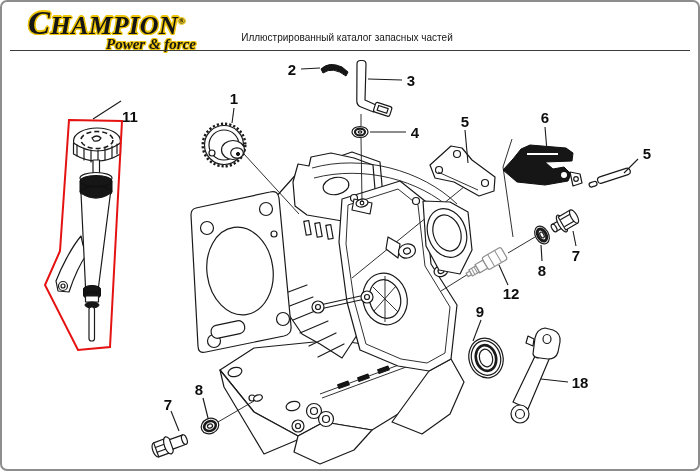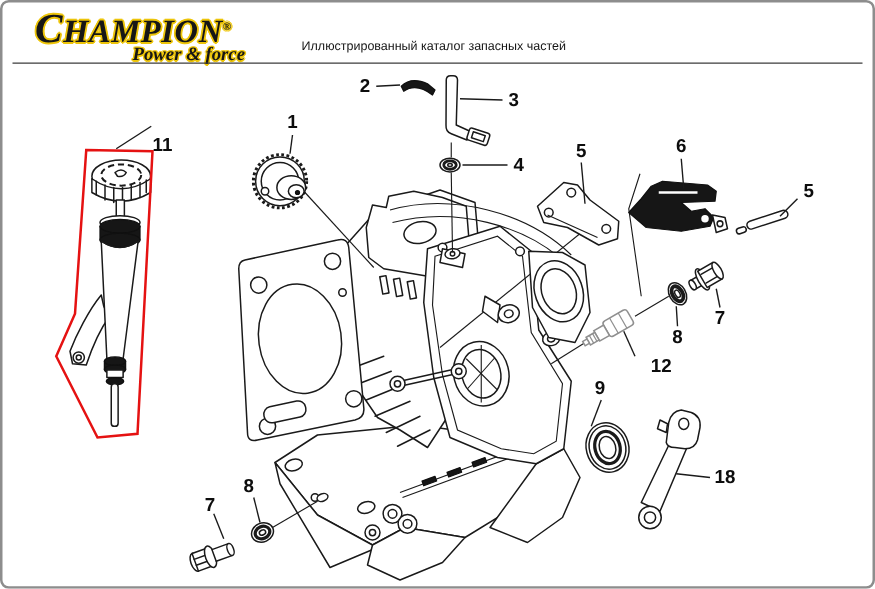--- a/index.html
+++ b/index.html
@@ -326,18 +326,18 @@
       <div class="callout" style="left: 290px; top: 67px;">2</div>
       <div class="callout" style="left: 409px; top: 78px;">3</div>
       <div class="callout" style="left: 413px; top: 130px;">4</div>
       <div class="callout" style="left: 463px; top: 119px;">5</div>
       <div class="callout" style="left: 543px; top: 115px;">6</div>
       <div class="callout" style="left: 574px; top: 253px;">7</div>
       <div class="callout" style="left: 540px; top: 268px;">8</div>
       <div class="callout" style="left: 478px; top: 309px;">9</div>
       <div class="callout" style="left: 578px; top: 380px;">18</div>
       <div class="callout" style="left: 128px; top: 94px; margin-top: 20px;">11</div>
-      <div class="callout" style="left: 509px; top: 291px; margin-left: 18px;">12</div>
+      <div class="callout" style="left: 509px; top: 291px;">12</div>
       <div class="callout" style="left: 645px; top: 151px;">5</div>
       <div class="callout" style="left: 166px; top: 402px;">7</div>
       <div class="callout" style="left: 197px; top: 387px;">8</div>
     </div>
 </div>
 
 </body></html>

